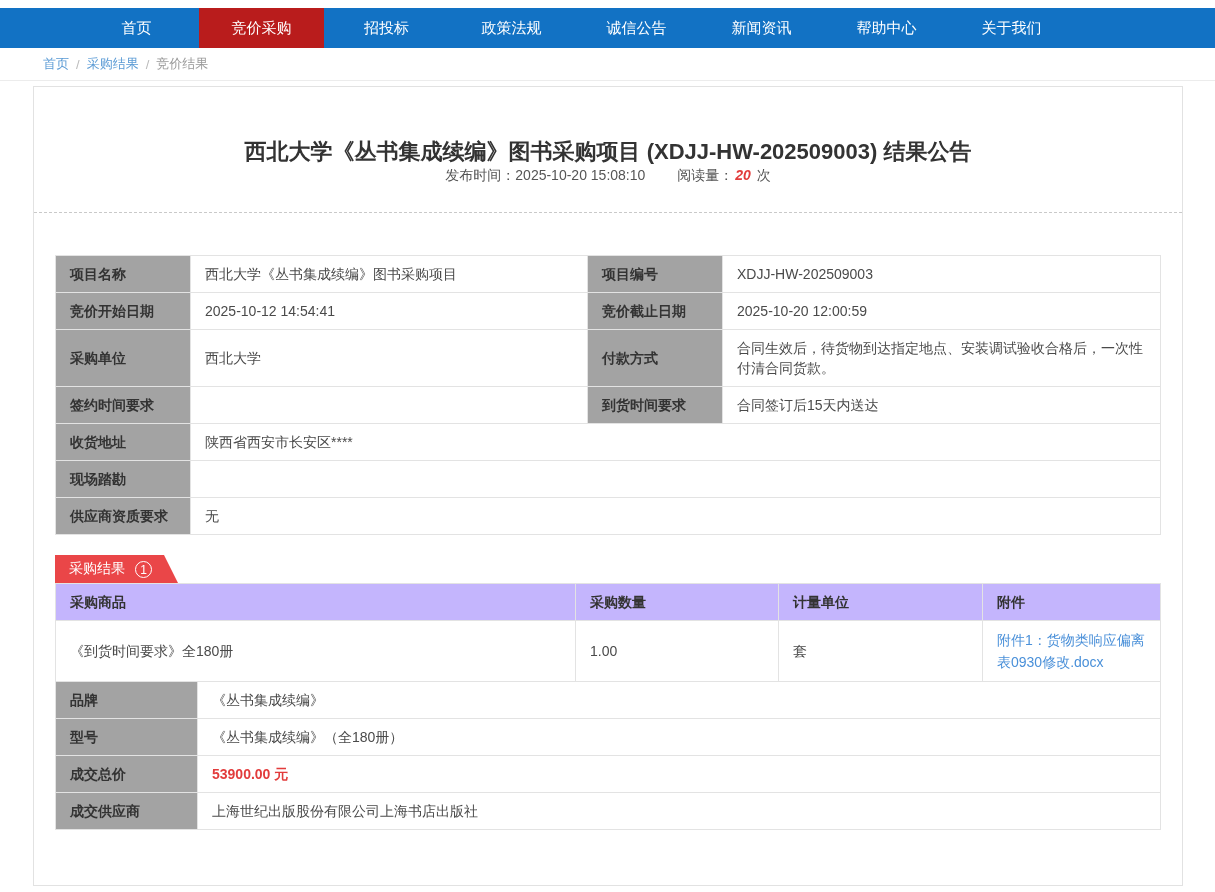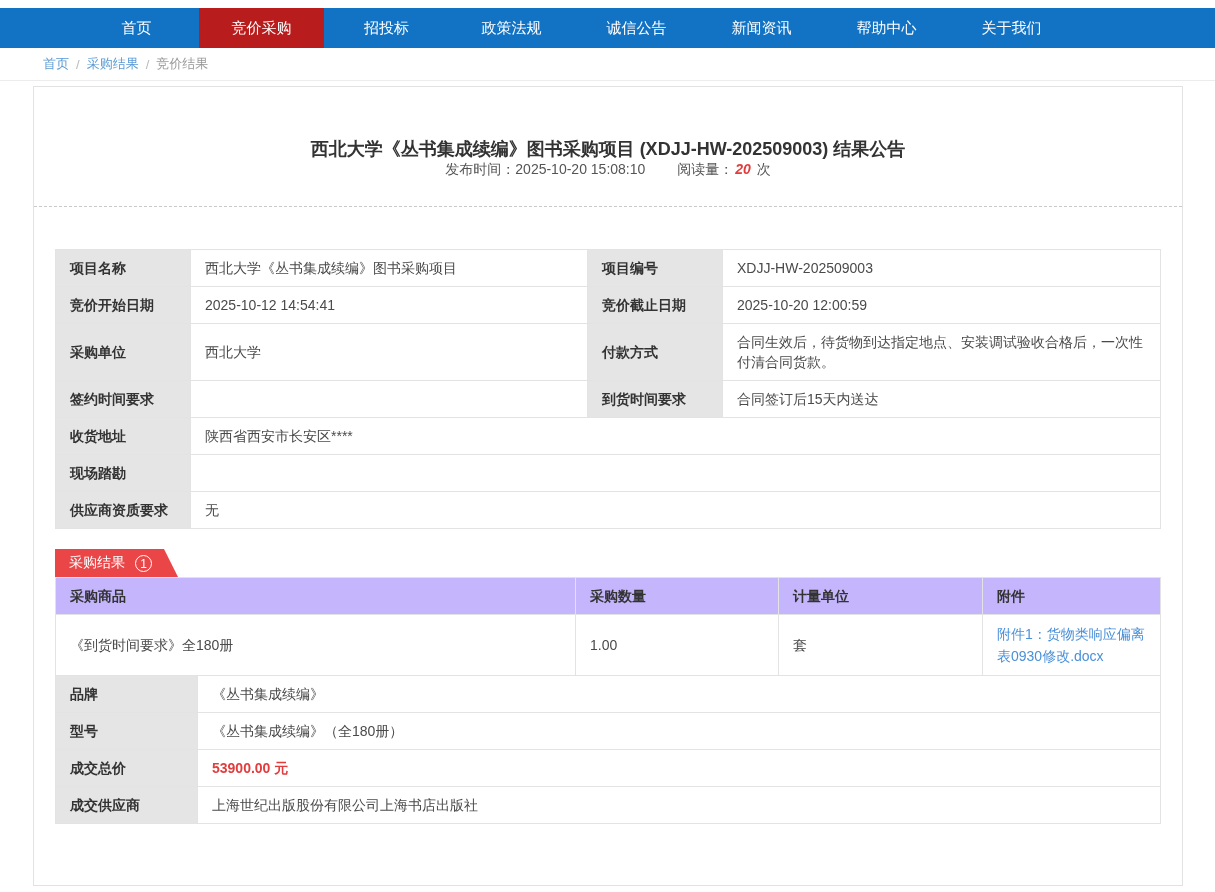--- a/index.html
+++ b/index.html
@@ -15,33 +15,33 @@
 
   .breadcrumb { height:33px; display:flex; align-items:center; padding-left:43px;
     font-size:13px; border-bottom:1px solid #ececec; background:#fff; }
   .breadcrumb a { color:#5b9bd5; text-decoration:none; cursor:pointer; }
   .crumb-sep { color:#bbb; margin:0 7px; }
   .crumb-current { color:#999; }
 
   .card { width:1150px; margin:5px 0 0 33px; background:#fff;
     border:1px solid #e2e2e2; padding:50px 21px 30px 21px; min-height:800px; }
 
-  .article-title { text-align:center; font-size:18px; font-weight:bold; color:#333; }
+  .article-title { text-align:center; font-size:22px; font-weight:bold; color:#333; }
 
   .article-meta { text-align:center; font-size:14px; color:#555; }
   .meta-group { display:inline-block; margin:0 14px; }
   .meta-label { color:#555; }
   .views-count { color:#e23c3c; font-style:italic; font-weight:bold; margin:0 2px; }
 
   .dashed-divider { border-bottom:1px dashed #c9c9c9; margin:27px -21px 0 -21px; }
 
   table { width:100%; border-collapse:collapse; table-layout:fixed; font-size:14px; }
   td, th { border:1px solid #e3e3e3; padding:8px 14px; text-align:left;
     vertical-align:middle; line-height:20px; word-break:break-all; }
-  .label-cell { background:#e5e5e5; font-weight:bold; color:#333; }
+  .label-cell { background:#a3a3a3; font-weight:bold; color:#333; }
   .value-cell { color:#4a4a4a; }
   .red-text { color:#e23c3c; font-weight:bold; }
 
   .info-table { margin-top:42px; }
   .info-table tr { height:37px; }
 
   .ribbon-wrap { margin-top:20px; }
   .ribbon { display:inline-flex; align-items:center; height:28px; background:#ea4648;
     color:#fff; font-size:14px; padding:0 26px 0 14px; gap:10px;
     clip-path:polygon(0 0, calc(100% - 14px) 0, 100% 100%, 0 100%); }

